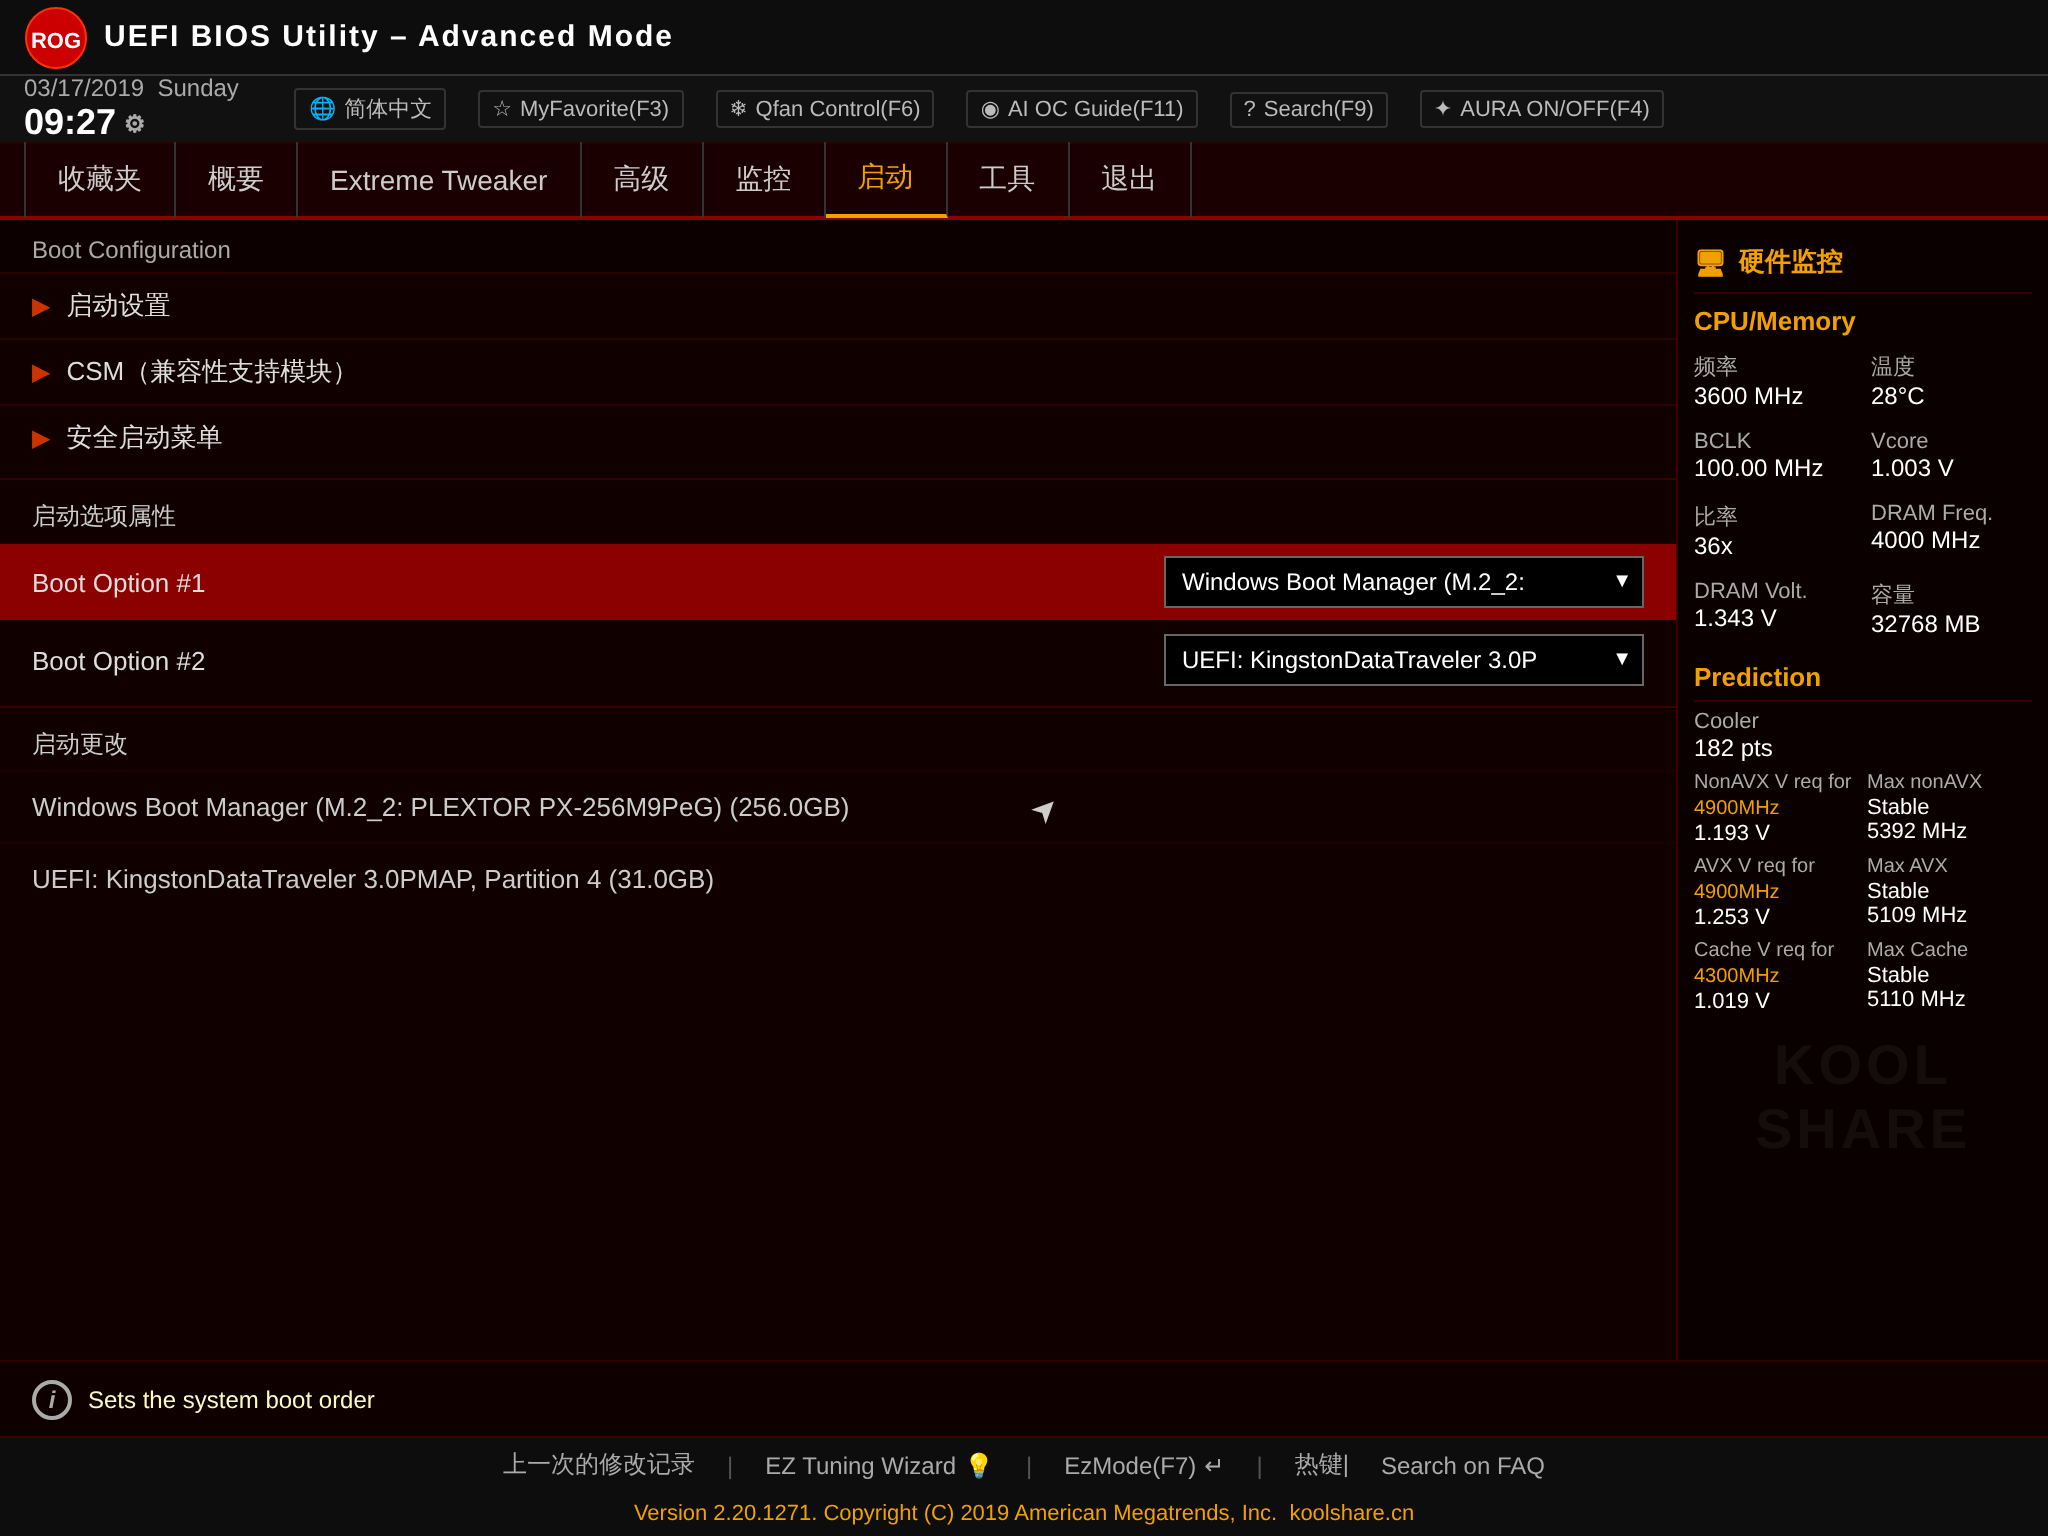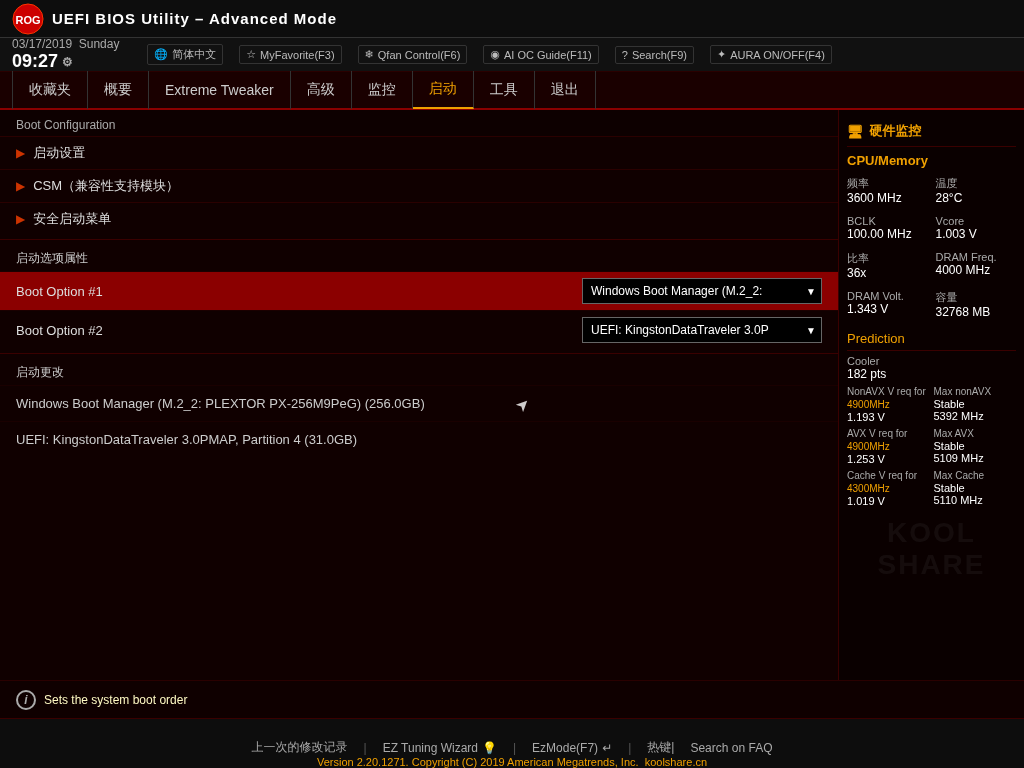--- a/index.html
+++ b/index.html
@@ -245,21 +245,21 @@
 
     .panel-grid {
       display: grid;
       grid-template-columns: 1fr 1fr;
       gap: 2px 8px;
     }
 
     .prediction-title {
       color: #f0a000;
       font-size: 13px;
-      font-weight: normal;
+      font-weight: bold;
       padding: 8px 0 4px;
       border-bottom: 1px solid #3a0000;
       margin-bottom: 4px;
     }
 
     .pred-row {
       display: grid;
       grid-template-columns: 1fr 1fr;
       gap: 2px 4px;
       margin-bottom: 4px;
@@ -269,22 +269,22 @@
     .pred-value { color: #fff; font-size: 11px; }
 
     
     .footer {
       background: #0d0d0d;
       height: 50px;
       border-top: 1px solid #3a0000;
       display: flex;
       flex-direction: column;
       align-items: center;
-      justify-content: flex-end;
-      gap: 0;
+      justify-content: center;
+      gap: 10px;
     }
     .footer-links {
       display: flex;
       align-items: center;
       gap: 16px;
       font-size: 12px;
       color: #aaa;
     }
     .footer-link {
       cursor: pointer;

